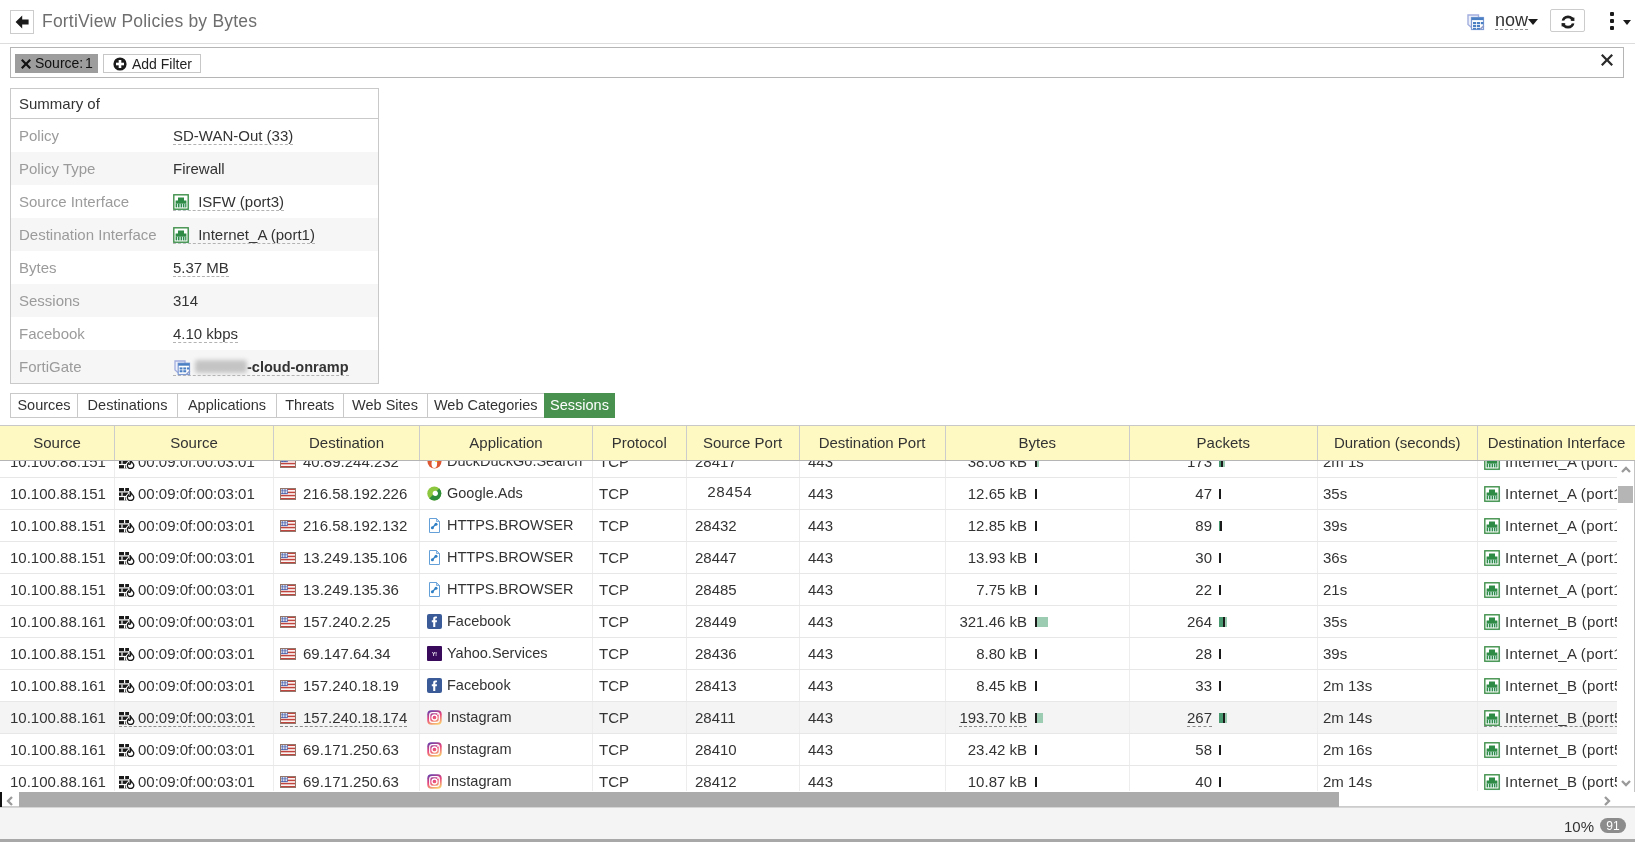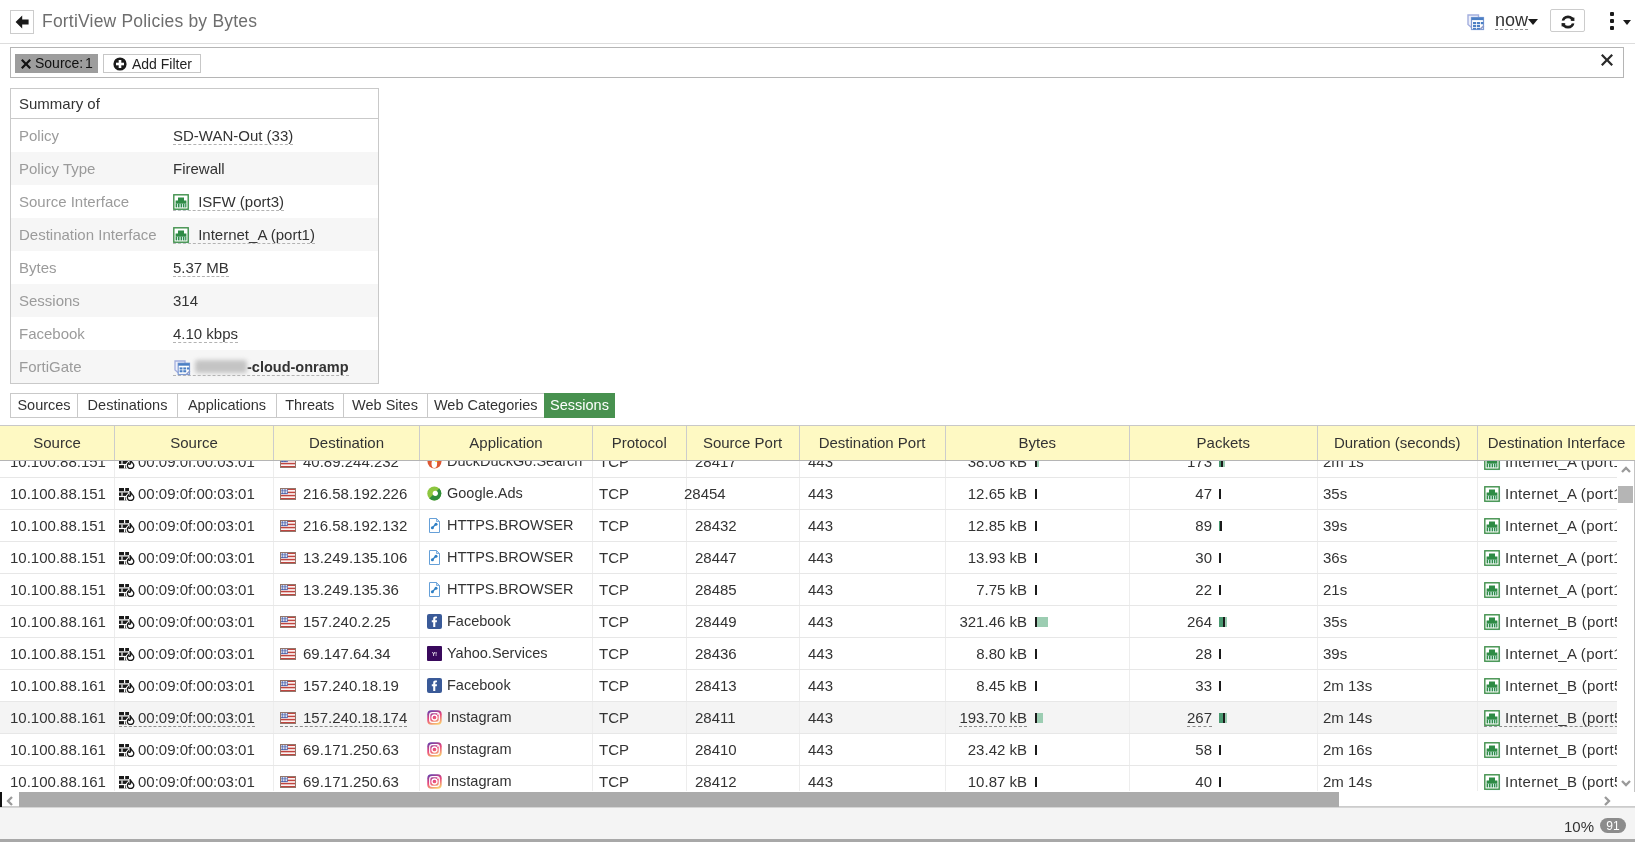--- a/index.html
+++ b/index.html
@@ -328,21 +328,21 @@
           <circle cx="6.61" cy="4.65" r="0.62" fill="#fff"></circle>
           <rect x="0.5" y="0.5" width="15" height="11" fill="none" stroke="#93756a" stroke-width="1"></rect>
         </svg>216.58.192.226</div>
       <div class="cell" style="left:427px;font-size:14.5px;"><svg style="vertical-align:-3px;margin-right:5px;" width="15" height="15" viewBox="0 0 15 15">
           <circle cx="7.3" cy="7.5" r="7" fill="#8dc63f"></circle>
           <path d="M12.25 2.55 A7 7 0 0 1 2.35 12.45 L12.25 2.55 Z" fill="#2c8c3c"></path>
           <path d="M12.25 2.55 A7 7 0 0 0 2.35 12.45" fill="none"></path>
           <circle cx="8.3" cy="7.3" r="2.6" fill="#fff"></circle>
         </svg>Google.Ads</div>
       <div class="cell" style="left:599px;">TCP</div>
-      <div class="cell" style="left:684px;">28454</div>
+      <div class="cell" style="left:707px;font-family:Liberation Mono, monospace;">28454</div>
       <div class="cell" style="left:808px;">443</div>
       <div class="cell" style="left:944px;width:83px;text-align:right;">12.65 kB</div>
       <div class="tick" style="left:1034.5px;"></div>
       <div class="cell" style="left:1129px;width:83px;text-align:right;">47</div>
       <div class="tick" style="left:1218.5px;"></div>
       <div class="cell" style="left:1323px;">35s</div>
       <div class="cell" style="left:1484px;letter-spacing:0.3px;"><svg style="vertical-align:middle;vertical-align:-3.5px;margin-right:4px;" width="17" height="17" viewBox="0 0 17 17">
           <rect x="2.2" y="2.2" width="14" height="14" fill="#cdeef0"></rect>
           <rect x="0.8" y="0.8" width="14.4" height="14.4" fill="#fff" stroke="#3f8f4a" stroke-width="1.4"></rect>
           <path d="M5 3.4 L11 3.4 L11 6.4 L13.4 6.4 L13.4 9.8 L2.6 9.8 L2.6 6.4 L5 6.4 Z" fill="#2e8b45"></path>

